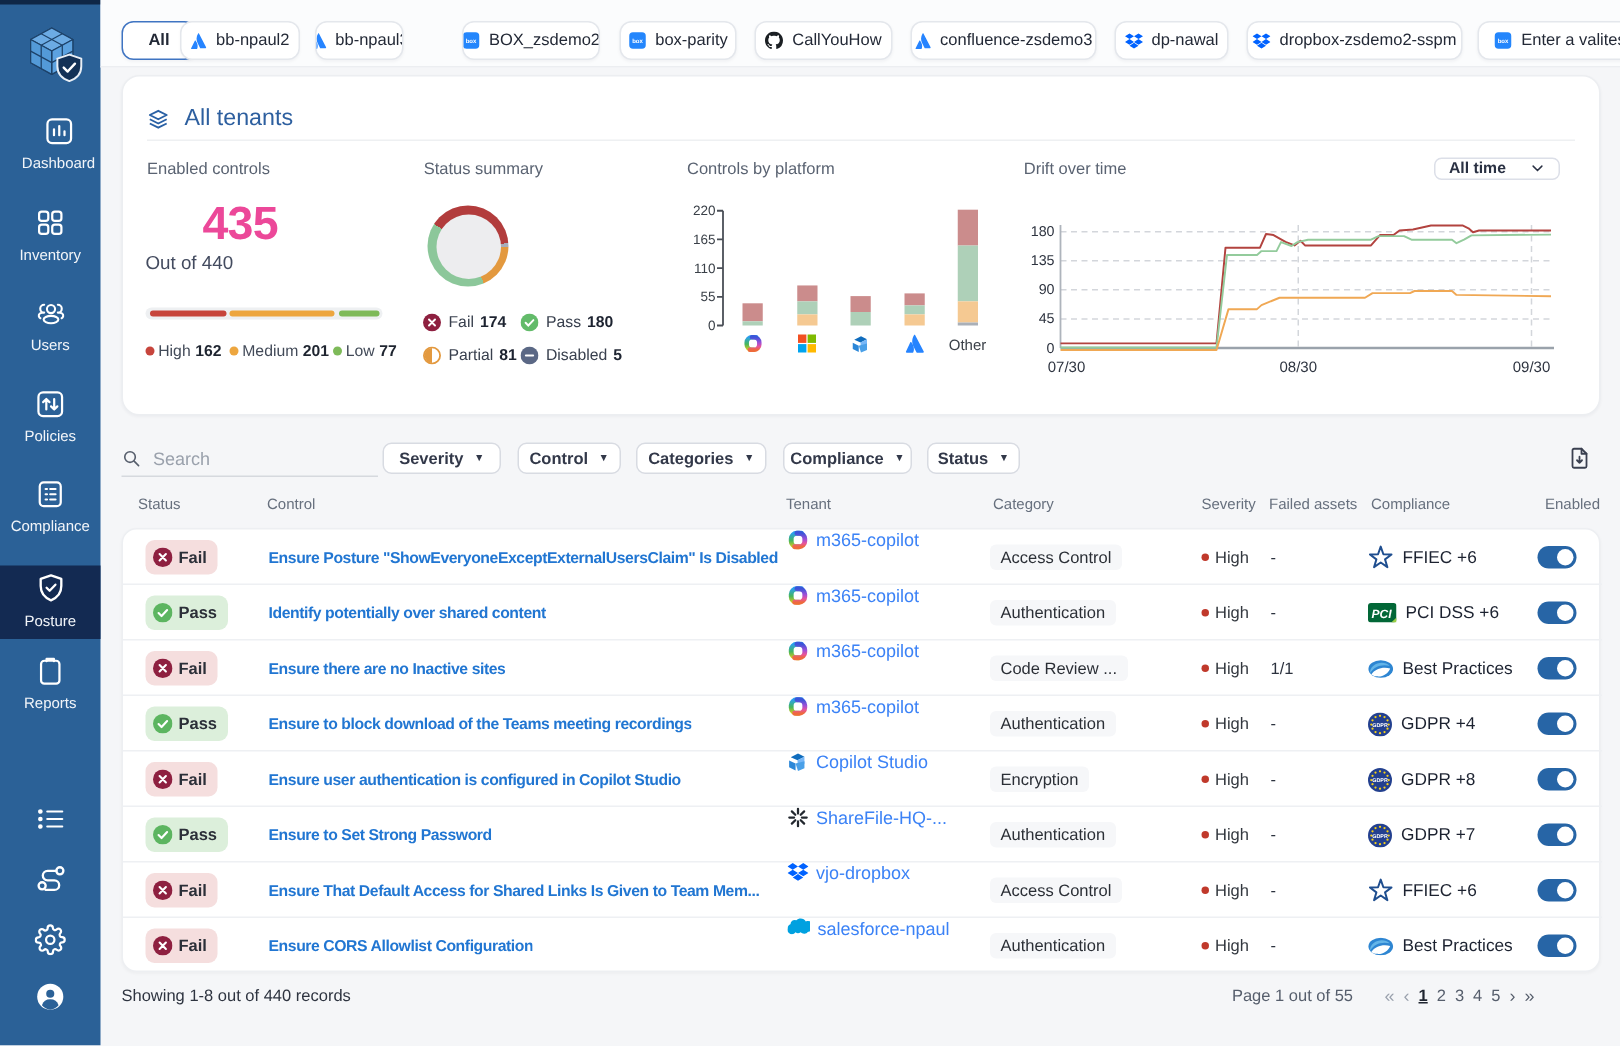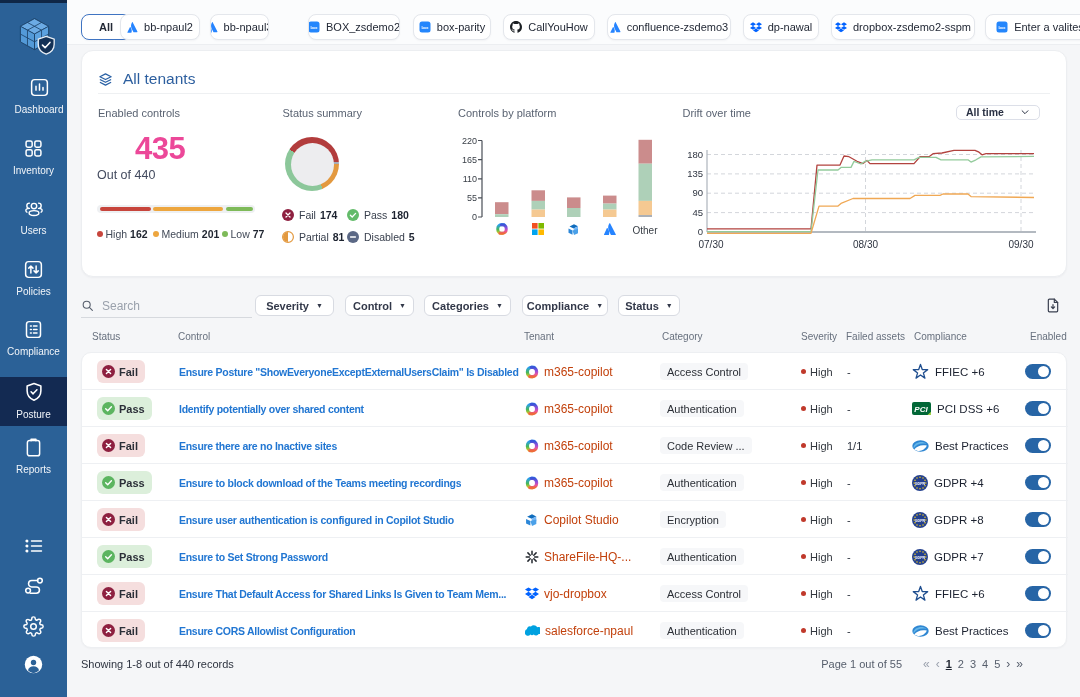--- a/index.html
+++ b/index.html
@@ -46,21 +46,21 @@
 .fbtn .car{font-size:7px;color:#323849;}
 
 #thead{position:absolute;top:331px;font-size:10px;color:#67707e;}
 #tcard{position:absolute;left:81px;top:352px;width:986px;height:296px;background:#fff;border:1px solid #edeff2;border-radius:10px;box-shadow:0 1px 2px rgba(16,24,40,.03);}
 .row{position:absolute;left:0;width:986px;height:37px;border-bottom:1px solid #eef0f3;}
 .row:last-child{border-bottom:none;}
 .badge{position:absolute;left:15px;top:7px;height:23px;display:flex;align-items:center;gap:4px;padding:0 7px 0 5px;border-radius:6px;font-size:11px;font-weight:bold;color:#2b2f38;}
 .badge.fail{background:#f5dede;}
 .badge.pass{background:#dcefdb;}
 .ctrl{position:absolute;left:97px;top:0;height:37px;display:flex;align-items:center;font-size:10.5px;font-weight:bold;color:#2176d2;white-space:nowrap;max-width:345px;overflow:hidden;letter-spacing:-0.28px;}
-.ten{position:absolute;left:443px;top:0;height:37px;display:flex;align-items:center;gap:5px;font-size:12px;color:#c2410c;white-space:nowrap;}
+.ten{position:absolute;left:443px;top:0;height:37px;display:flex;gap:5px;font-size:12px;color:#3b82f6;white-space:nowrap;}
 .cat{position:absolute;left:578px;top:10px;height:17px;display:flex;align-items:center;padding:0 7px;background:#f6f7f9;border-radius:4px;font-size:11px;color:#2b2f36;white-space:nowrap;}
 .sev{position:absolute;left:719px;top:0;height:37px;display:flex;align-items:center;gap:3px;font-size:11px;color:#33383f;}
 .sev .dot{width:5px;height:5px;border-radius:50%;background:#c0392b;margin-right:1px;}
 .fa{position:absolute;left:765px;top:0;height:37px;display:flex;align-items:center;font-size:11px;color:#2c323e;}
 .comp{position:absolute;left:830px;top:0;height:37px;display:flex;align-items:center;gap:6px;font-size:11.5px;color:#1c2230;white-space:nowrap;}
 .tog{position:absolute;left:943px;top:11px;width:26px;height:15px;border-radius:8px;background:#2765a6;}
 .tog:after{content:"";position:absolute;right:2px;top:2px;width:11px;height:11px;border-radius:50%;background:#fff;}
 
 #foot{position:absolute;left:81px;top:648px;width:986px;height:32px;display:flex;align-items:center;font-size:11px;color:#2e3440;}
 #pager{position:absolute;right:57px;top:648px;height:32px;display:flex;align-items:center;gap:6px;font-size:11px;color:#565e6c;}

